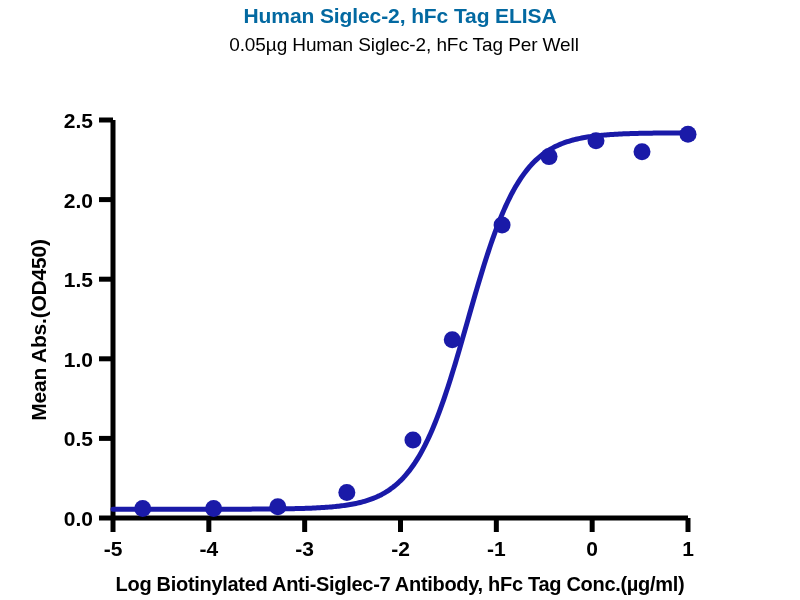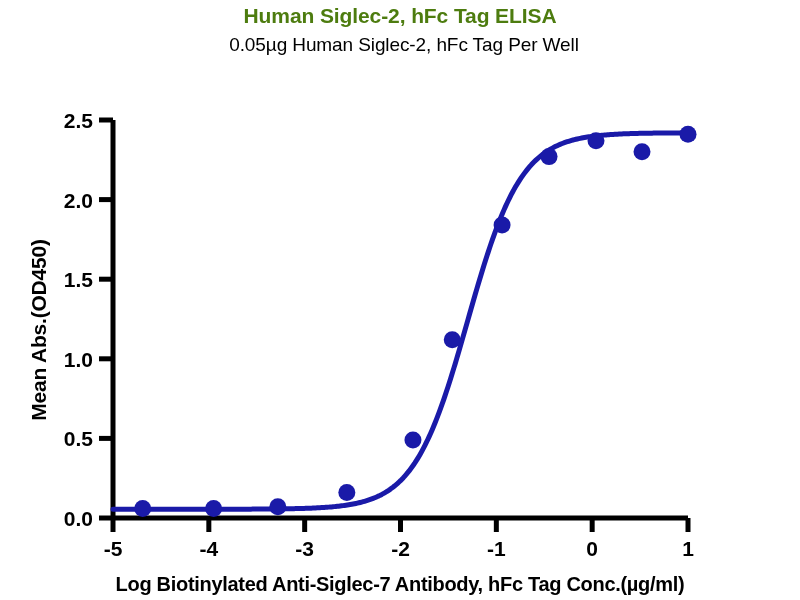--- a/index.html
+++ b/index.html
@@ -14,21 +14,21 @@
     position:absolute;
     inset:0;
     width:800px;height:600px;
   }
   .title-main{
     position:absolute;
     top:4px;left:0;width:800px;
     text-align:center;
     font-size:21px;
     font-weight:bold;
-    color:#4d7c0f;
+    color:#0369a1;
     letter-spacing:-0.1px;
   }
   .title-sub{
     position:absolute;
     top:34px;left:4px;width:800px;
     text-align:center;
     font-size:19px;
     font-weight:normal;
     color:#000000;
     letter-spacing:-0.1px;

